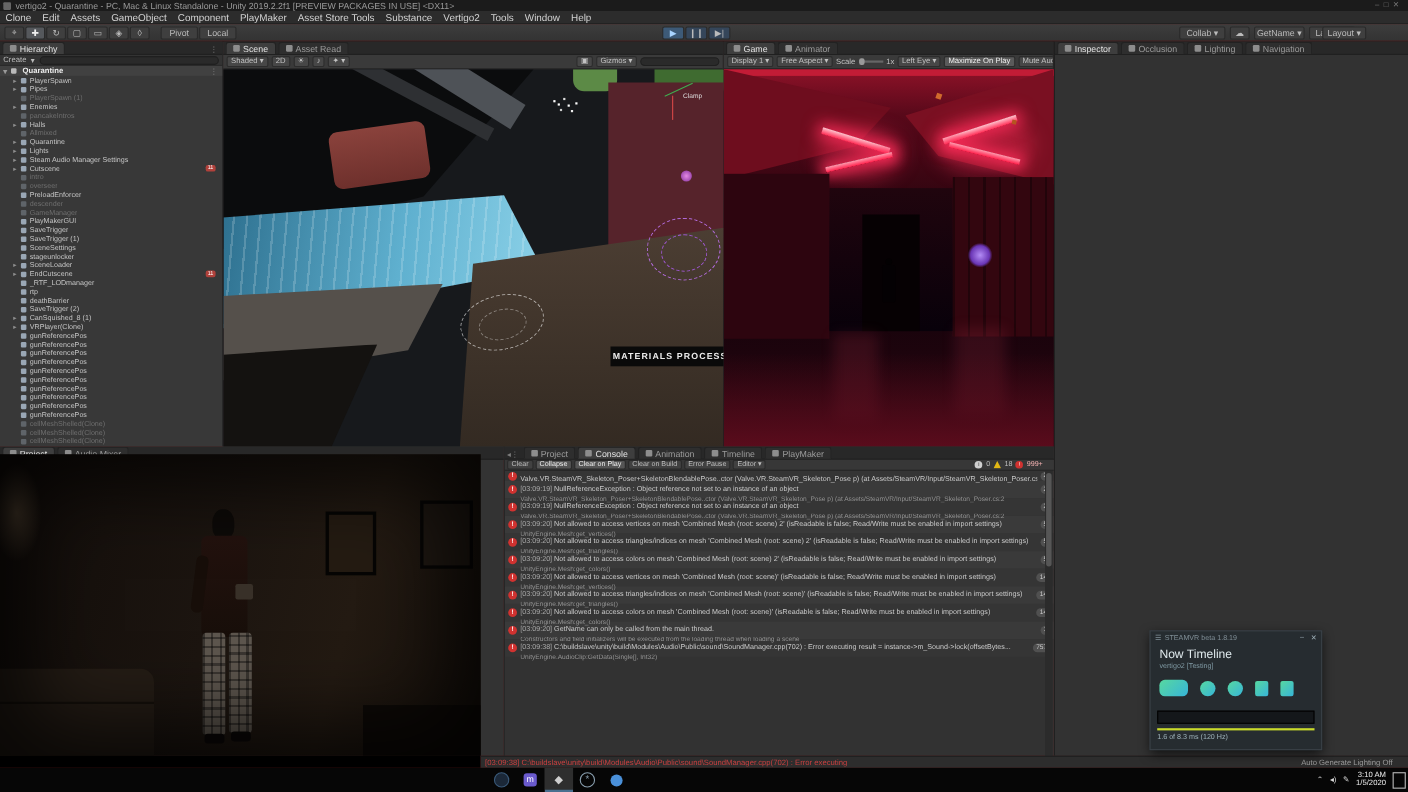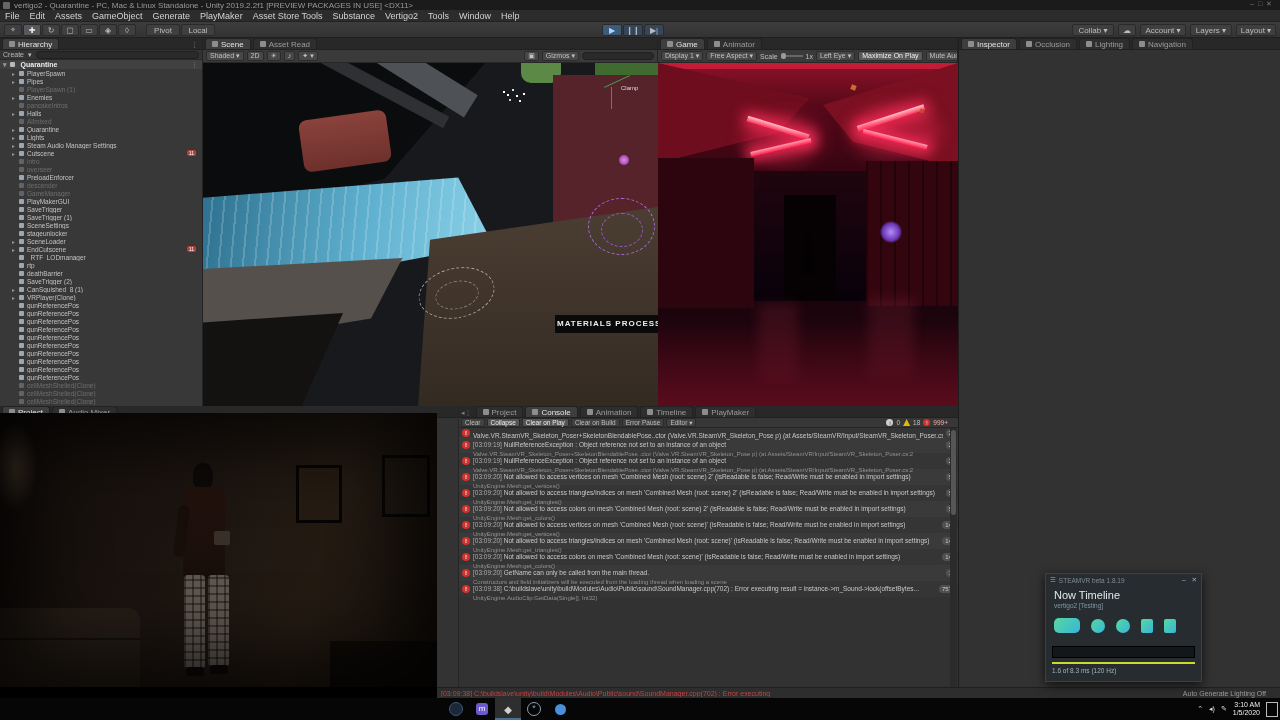--- a/index.html
+++ b/index.html
@@ -112,25 +112,25 @@
 <div id="root">
 
   <div class="abs titlebar">
     <span class="ulogo"></span>
     <span>vertigo2 - Quarantine - PC, Mac &amp; Linux Standalone - Unity 2019.2.2f1 [PREVIEW PACKAGES IN USE] &lt;DX11&gt;</span>
     <span class="wctrls">–□✕</span>
   </div>
 
   <div class="abs menubar">
 
-  <span class="mitem">File</span>
+  <span class="mitem">Clone</span>
       <span class="mitem">Edit</span>
       <span class="mitem">Assets</span>
       <span class="mitem">GameObject</span>
-      <span class="mitem">Generate</span>
+      <span class="mitem">Component</span>
       <span class="mitem">PlayMaker</span>
       <span class="mitem">Asset Store Tools</span>
       <span class="mitem">Substance</span>
       <span class="mitem">Vertigo2</span>
       <span class="mitem">Tools</span>
       <span class="mitem">Window</span>
       <span class="mitem">Help</span>
     </div>
 
   <div class="abs toolbar">
@@ -145,23 +145,23 @@
         <span>Pivot</span>
       </div>
     <div class="tbtn" style="left:181px;width:34px;">
         <span>Local</span>
       </div>
     <div class="tbtn" style="left:602px;width:20px;background:#3d5a77;color:#a8d4ff;">▶</div>
     <div class="tbtn" style="left:623px;width:20px;background:#35465a;">❙❙</div>
     <div class="tbtn" style="left:644px;width:20px;background:#35465a;">▶|</div>
     <div class="tbtn" style="left:1072px;width:42px;"><span>Collab</span>&nbsp;▾</div>
     <div class="tbtn" style="left:1118px;width:18px;">☁</div>
-    <div class="tbtn" style="left:1140px;width:46px;"><span>Account</span>&nbsp;▾</div>
+    <div class="tbtn" style="left:1140px;width:46px;"><span>GetName</span>&nbsp;▾</div>
     <div class="tbtn" style="left:1190px;width:42px;"><span>Layers</span>&nbsp;▾</div>
-    <div class="tbtn" style="left:1236px;width:40px;align-items:flex-end;"><span>Layout</span>&nbsp;▾</div>
+    <div class="tbtn" style="left:1202px;width:40px;align-items:flex-end;"><span>Layout</span>&nbsp;▾</div>
   </div>
 
   <div class="abs hierarchy">
     <div class="tabrow">
       <span class="tab active">
         <span class="tabicon"></span>
         <span>Hierarchy</span>
       </span>
       <span style="margin-left:auto;color:#888;font-size:7px;padding-right:4px;">⋮</span>
     </div>

